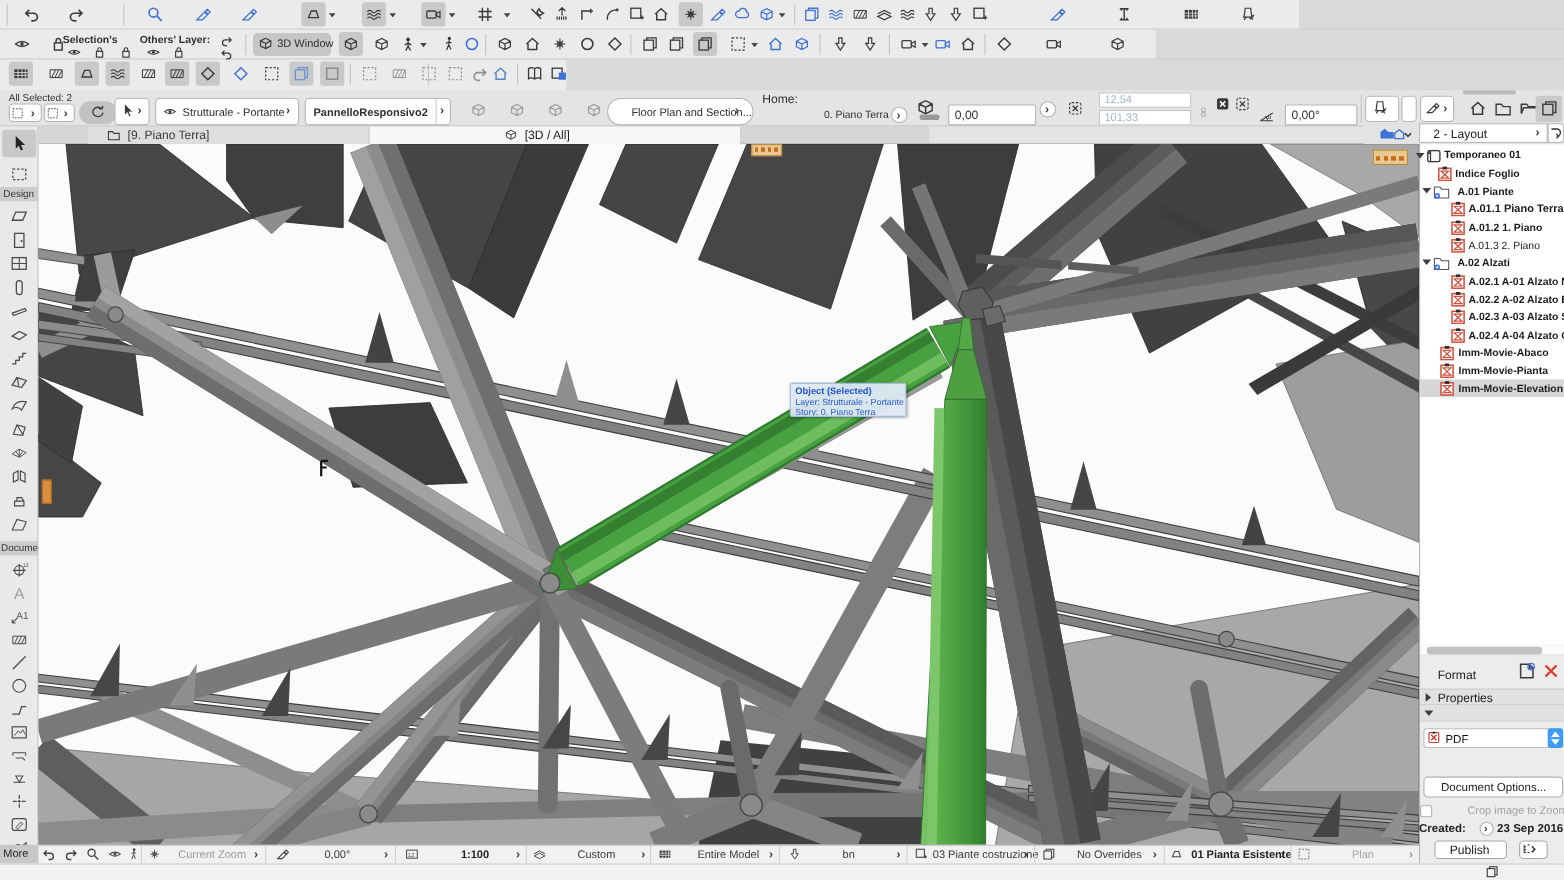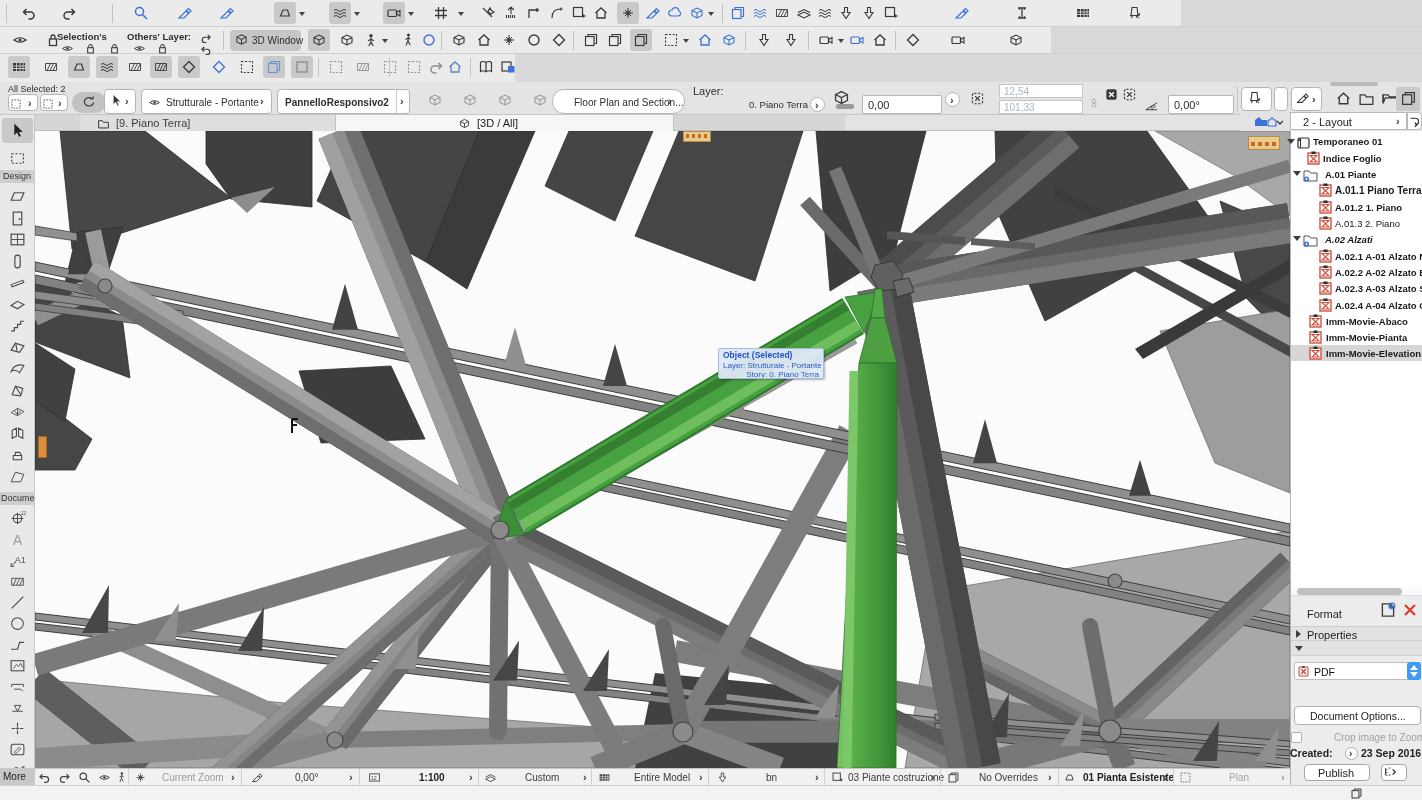--- a/index.html
+++ b/index.html
@@ -358,21 +358,21 @@
     </svg></span>
 <span class="ic" style="left:497px;top:92px;width:16px;height:16px;"><svg width="16" height="16" viewBox="0 0 16 16">
       <path d="M3 5.5 L8 3 l5 2.5 v5 L8 13 3 10.5z M3 5.5 L8 8 l5-2.5 M8 8 v5" fill="none" stroke="#9d9d9d" stroke-width="1.1"></path>
     </svg></span>
 <span class="ic" style="left:532px;top:92px;width:16px;height:16px;"><svg width="16" height="16" viewBox="0 0 16 16">
       <path d="M3 5.5 L8 3 l5 2.5 v5 L8 13 3 10.5z M3 5.5 L8 8 l5-2.5 M8 8 v5" fill="none" stroke="#9d9d9d" stroke-width="1.1"></path>
     </svg></span>
 <span class="wbox" style="left:552px;top:89px;width:133px;height:25px;border-radius:12px;"></span>
 <span class="lbl" style="left:574px;top:97px;font-size:10px;">Floor Plan and Section...</span>
 <span class="chev" style="left:668px;top:96px;">›</span>
-<span class="lbl" style="left:693px;top:85px;font-size:11px;">Layer:</span>
+<span class="lbl" style="left:693px;top:85px;font-size:11px;">Home:</span>
 <span class="lbl" style="left:749px;top:99px;font-size:9.5px;">0. Piano Terra</span>
 <span class="abs" style="left:810px;top:97px;width:15px;height:15px;background:#fff;border:1px solid #b5b5b5;border-radius:8px;"></span>
 <span class="chev" style="left:815px;top:100px;">›</span>
 <span class="ic" style="left:832px;top:88px;width:19px;height:19px;"><svg width="19" height="19" viewBox="0 0 16 16">
       <path d="M3 5.5 L8 3 l5 2.5 v5 L8 13 3 10.5z M3 5.5 L8 8 l5-2.5 M8 8 v5" fill="none" stroke="#3a3a3a" stroke-width="1.1"></path>
     </svg></span>
 <span class="abs" style="left:836px;top:104px;width:18px;height:5px;background:#9a9a9a;border-radius:2px;"></span>
 <span class="wbox" style="left:862px;top:95px;width:80px;height:19px;border-radius:2px;"></span>
 <span class="lbl" style="left:868px;top:99px;font-size:11px;">0,00</span>
 <span class="abs" style="left:945px;top:92px;width:15px;height:15px;background:#fff;border:1px solid #b5b5b5;border-radius:8px;"></span>
@@ -679,21 +679,21 @@
     <path d="M257 288 v14 M257 288 h6 M257 294 h5" stroke="#111" stroke-width="2" fill="none"></path>
   </svg>
 <div class="abs" style="left:1248px;top:136px;width:32px;height:14px;background:#e8c98f;border:1px solid #b98a43;"></div>
 <div class="abs" style="left:683px;top:131px;width:28px;height:11px;background:#e8c98f;border:1px solid #b98a43;"></div>
 <div class="abs" style="left:686px;top:134px;width:22px;height:4px;background:repeating-linear-gradient(90deg,#c96a1e 0 3px,#e8c98f 3px 6px);"></div>
 <div class="abs" style="left:1251px;top:142px;width:26px;height:4px;background:repeating-linear-gradient(90deg,#c96a1e 0 4px,#e8c98f 4px 7px);"></div>
 <div class="abs" style="left:38px;top:436px;width:9px;height:22px;background:#d98f3e;border:1px solid #a96820;"></div>
 <div class="abs" style="left:718px;top:348px;width:106px;height:31px;background:rgba(222,232,245,0.95);border:1px solid #a6bcd8;border-radius:2px;box-shadow:1px 1px 2px rgba(0,0,0,0.3);padding:2px 4px;overflow:hidden;">
 <div style="font-size:8.5px;font-weight:bold;color:#1f53c9;line-height:9.5px;white-space:nowrap;">Object (Selected)</div>
 <div style="font-size:8px;color:#2b5ccb;line-height:9px;white-space:nowrap;">Layer: Strutturale - Portante</div>
-<div style="font-size:8px;color:#2b5ccb;line-height:9px;white-space:nowrap;text-align:right;">Story: 0. Piano Terra</div>
+<div style="font-size:8px;color:#2b5ccb;line-height:9px;white-space:nowrap;">Story: 0. Piano Terra</div>
   </div>
 <div class="abs" style="left:1290px;top:131px;width:132px;height:456px;background:#ffffff;border-left:1px solid #b5b5b5;"></div>
 <div class="abs" style="left:1290px;top:587px;width:132px;height:198px;background:#ececec;border-left:1px solid #b5b5b5;"></div>
 <span class="wbox" style="left:1291px;top:87px;width:31px;height:24px;"></span>
 <span class="ic" style="left:1295px;top:91px;width:14px;height:14px;"><svg width="14" height="14" viewBox="0 0 16 16">
       <path d="M3 13 L10 6 l2.5 2.5 L8 13z M10.5 5.5 l2-2 2.5 2.5 -2 2z" stroke="#3a3a3a" fill="none" stroke-width="1.2"></path>
     </svg></span>
 <span class="chev" style="left:1312px;top:94px;">›</span>
 <div class="abs" style="left:1330px;top:82px;width:48px;height:4px;background:#bbb;border-radius:2px;"></div>
 <span class="ic" style="left:1335px;top:90px;width:17px;height:17px;"><svg width="17" height="17" viewBox="0 0 16 16">
@@ -761,21 +761,21 @@
 <path d="M3 4.5 h7 l-7 6.5 h7z" fill="none" stroke="#cf5340" stroke-width="1.1"></path>
 <rect x="4.5" y="0.5" width="4" height="2.5" fill="#2b2b2b"></rect>
     </svg></span>
 <span class="lbl" style="left:1335px;top:218px;font-size:9.5px;font-weight:normal;color:#1a1a1a;">A.01.3 2. Piano</span>
 <span class="abs" style="left:1293px;top:236.3px;width:0;height:0;border-left:4px solid transparent;border-right:4px solid transparent;border-top:5px solid #3c3c3c;"></span>
 <span class="ic" style="left:1303px;top:233.3px;width:15px;height:13px;"><svg width="15" height="13" viewBox="0 0 15 13">
 <path d="M1 2 h5 l1.5 2 H14 v8 H1z" fill="#fdfdfd" stroke="#555" stroke-width="1"></path>
 <circle cx="3.5" cy="10" r="2.6" fill="#3d72d6"></circle>
       <path d="M2.3 10 h2.4 M3.5 8.8 v2.4" stroke="#fff" stroke-width="0.8"></path>
     </svg></span>
-<span class="lbl" style="left:1325px;top:234px;font-size:9.5px;font-weight:bold;color:#1a1a1a;font-style:italic;">A.02 Alzati</span>
+<span class="lbl" style="left:1325px;top:234px;font-size:9.5px;font-weight:bold;color:#1a1a1a;">A.02 Alzati</span>
 <span class="ic" style="left:1319px;top:248.60000000000002px;width:13px;height:14px;"><svg width="13" height="14" viewBox="0 0 13 14">
 <rect x="1" y="2" width="11" height="11" fill="#fff" stroke="#cf5340" stroke-width="1.4"></rect>
 <path d="M3 4.5 h7 l-7 6.5 h7z" fill="none" stroke="#cf5340" stroke-width="1.1"></path>
 <rect x="4.5" y="0.5" width="4" height="2.5" fill="#2b2b2b"></rect>
     </svg></span>
 <span class="lbl" style="left:1335px;top:251px;font-size:9.5px;font-weight:bold;color:#1a1a1a;">A.02.1 A-01 Alzato No</span>
 <span class="ic" style="left:1319px;top:264.9px;width:13px;height:14px;"><svg width="13" height="14" viewBox="0 0 13 14">
 <rect x="1" y="2" width="11" height="11" fill="#fff" stroke="#cf5340" stroke-width="1.4"></rect>
 <path d="M3 4.5 h7 l-7 6.5 h7z" fill="none" stroke="#cf5340" stroke-width="1.1"></path>
 <rect x="4.5" y="0.5" width="4" height="2.5" fill="#2b2b2b"></rect>

